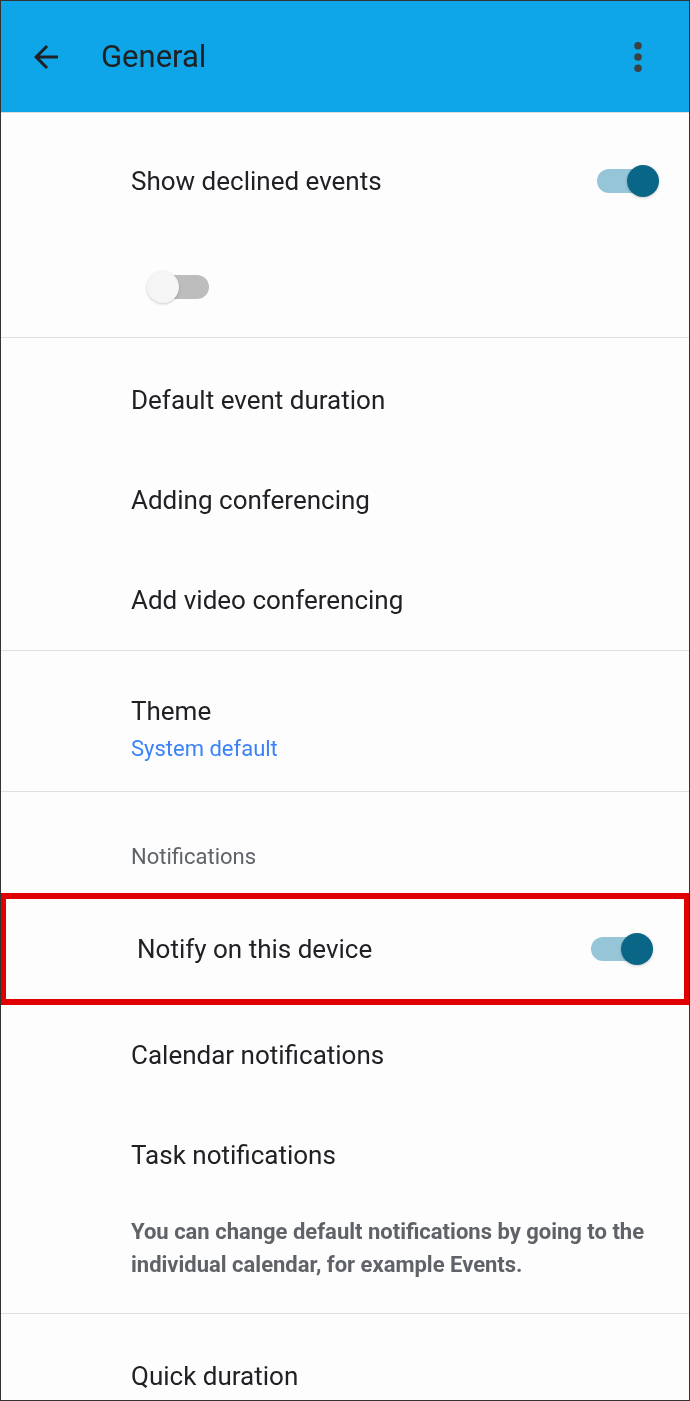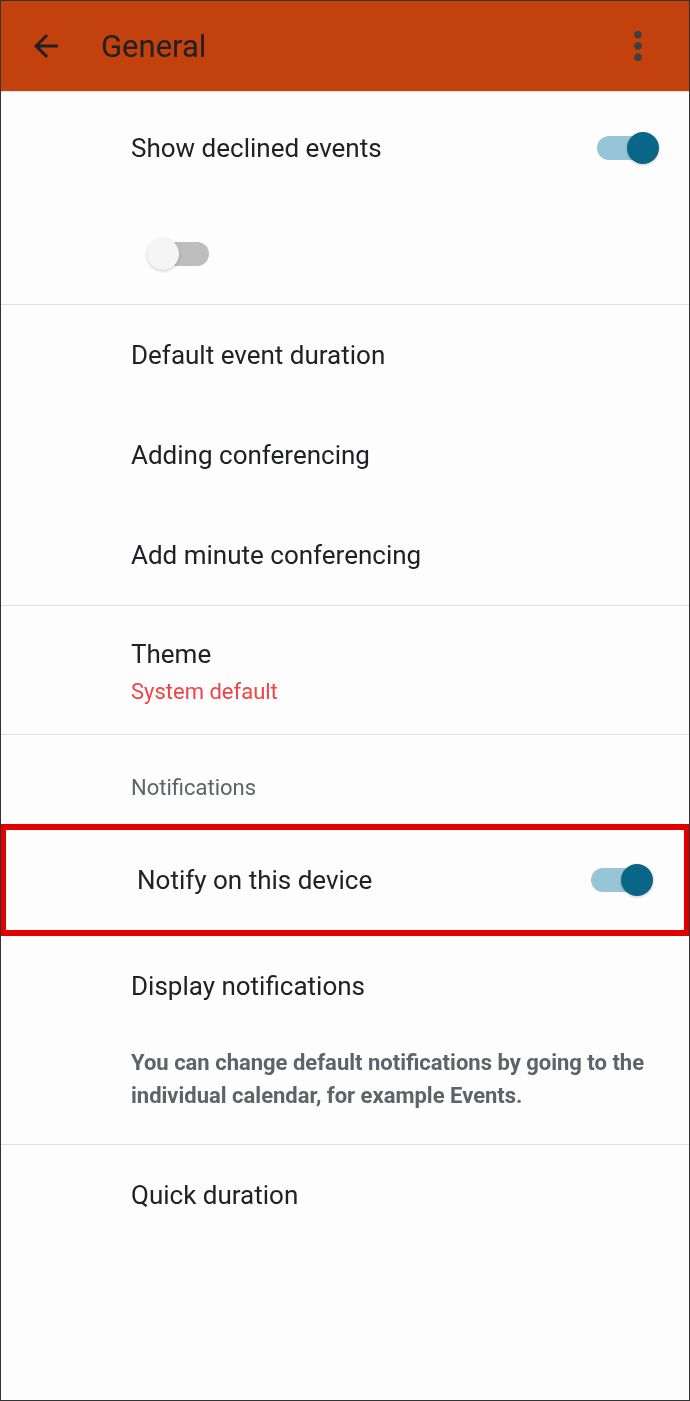--- a/index.html
+++ b/index.html
@@ -11,22 +11,22 @@
     
     body {
       width: 690px;
       height: 1401px;
       background: #fdfdfe;
       border: 1px solid #333;
       overflow: hidden;
     }
     
     .header {
-      height: 91px;
-      background: #c2410c;
+      height: 112px;
+      background: #0ea5e9;
       display: flex;
       align-items: center;
       padding: 0 20px;
       position: relative;
       border-bottom: 1px solid #ddd;
     }
     
     .back-button {
       width: 50px;
       height: 50px;
@@ -63,20 +63,21 @@
       width: 8px;
       height: 30px;
     }
     
     .content {
       background: #fdfdfe;
     }
     
     .section {
       border-bottom: 1px solid #e0e0e0;
+      margin-top: 12px;
     }
     
     .section:last-child {
       border-bottom: none;
     }
     
     .setting-item {
       display: flex;
       align-items: center;
       justify-content: space-between;
@@ -95,21 +96,21 @@
     .setting-title {
       font-size: 26px;
       font-weight: 400;
       color: #202124;
       line-height: 1.4;
     }
     
     .setting-subtitle {
       font-size: 22px;
       font-weight: 400;
-      color: #ef4444;
+      color: #3b82f6;
       margin-top: 6px;
     }
     
     .section-header {
       font-size: 22px;
       font-weight: 400;
       color: #5f6368;
       padding: 40px 34px 24px 130px;
     }
     
@@ -222,21 +223,21 @@
     </div>
 
     <div class="setting-item">
       <div class="setting-text">
         <div class="setting-title">Adding conferencing</div>
       </div>
     </div>
 
     <div class="setting-item">
       <div class="setting-text">
-        <div class="setting-title">Add minute conferencing</div>
+        <div class="setting-title">Add video conferencing</div>
       </div>
     </div>
   </div>
 
   <div class="section">
     <div class="setting-item">
       <div class="setting-text">
         <div class="setting-title">Theme</div>
         <div class="setting-subtitle">System default</div>
       </div>
@@ -253,24 +254,29 @@
         </div>
         <div class="toggle on">
           <div class="toggle-track"></div>
           <div class="toggle-thumb"></div>
         </div>
       </div>
     </div>
 
     <div class="setting-item">
       <div class="setting-text">
-        <div class="setting-title">Display notifications</div>
-      </div>
-    </div>
-
+        <div class="setting-title">Calendar notifications</div>
+      </div>
+    </div>
+
+    <div class="setting-item">
+      <div class="setting-text">
+        <div class="setting-title">Task notifications</div>
+      </div>
+    </div>
 
     <div class="section-footer">You can change default notifications by going to the individual calendar, for example Events.</div>
   </div>
 
   <div class="section">
     <div class="setting-item" style="padding-top:28px; padding-bottom:28px;">
       <div class="setting-text">
         <div class="setting-title">Quick duration</div>
       </div>
     </div>

